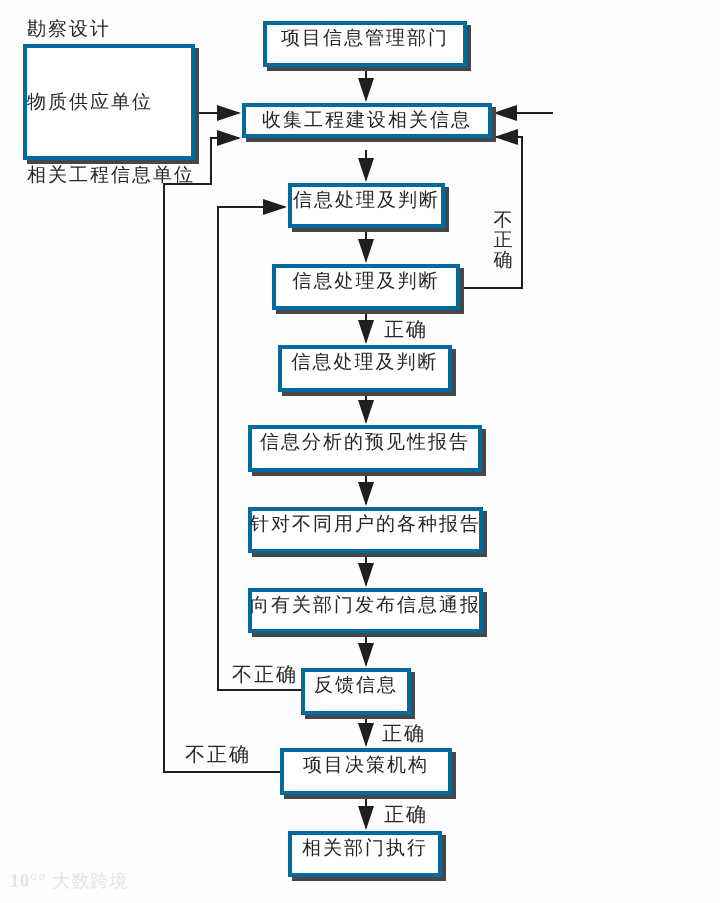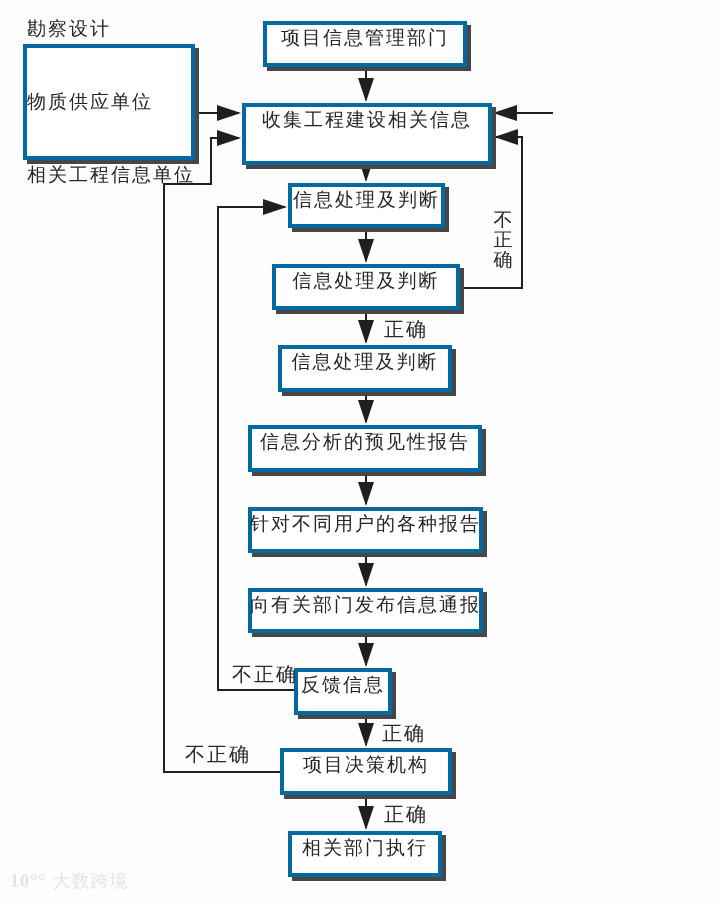--- a/index.html
+++ b/index.html
@@ -118,21 +118,21 @@
     <span>项目信息管理部门</span>
   </div>
 
   <div class="node multi left-lines" style="left:23px;top:44px;width:172px;height:116px">
     <span>勘察设计</span>
     <span>物质供应单位</span>
     <span>相关工程信息单位</span>
   </div>
 
 
-  <div class="node" style="left:242px;top:103px;width:250px;height:62px">
+  <div class="node" style="left:242px;top:103px;width:250px;height:35px">
     <span>收集工程建设相关信息</span>
   </div>
 
   <div class="node" style="left:288px;top:183px;width:157px;height:45px">
     <span>信息处理及判断</span>
   </div>
 
   <div class="node" style="left:272px;top:264px;width:188px;height:46px">
     <span>信息处理及判断</span>
   </div>
@@ -146,21 +146,21 @@
   </div>
 
   <div class="node" style="left:248px;top:507px;width:235px;height:46px">
     <span>针对不同用户的各种报告</span>
   </div>
 
   <div class="node" style="left:248px;top:588px;width:235px;height:45px">
     <span>向有关部门发布信息通报</span>
   </div>
 
-  <div class="node" style="left:294px;top:668px;width:98px;height:47px">
+  <div class="node" style="left:301px;top:668px;width:110px;height:47px">
     <span>反馈信息</span>
   </div>
 
   <div class="node" style="left:280px;top:748px;width:172px;height:47px">
     <span>项目决策机构</span>
   </div>
 
   <div class="node" style="left:288px;top:831px;width:154px;height:46px">
     <span>相关部门执行</span>
   </div>

